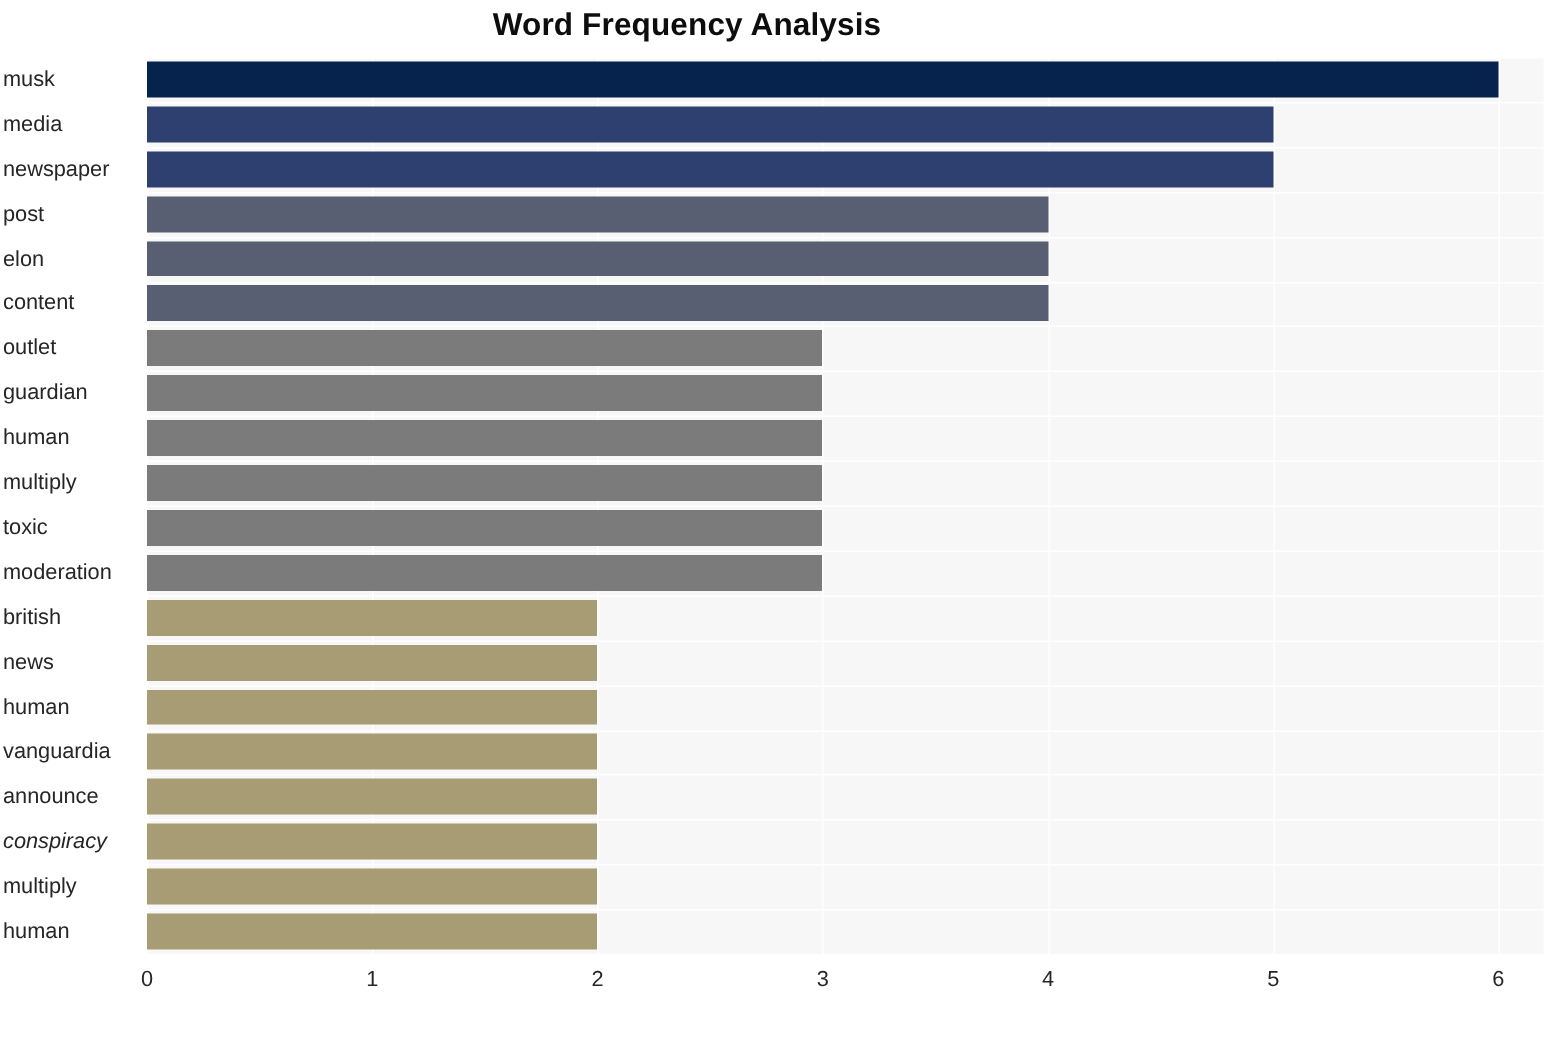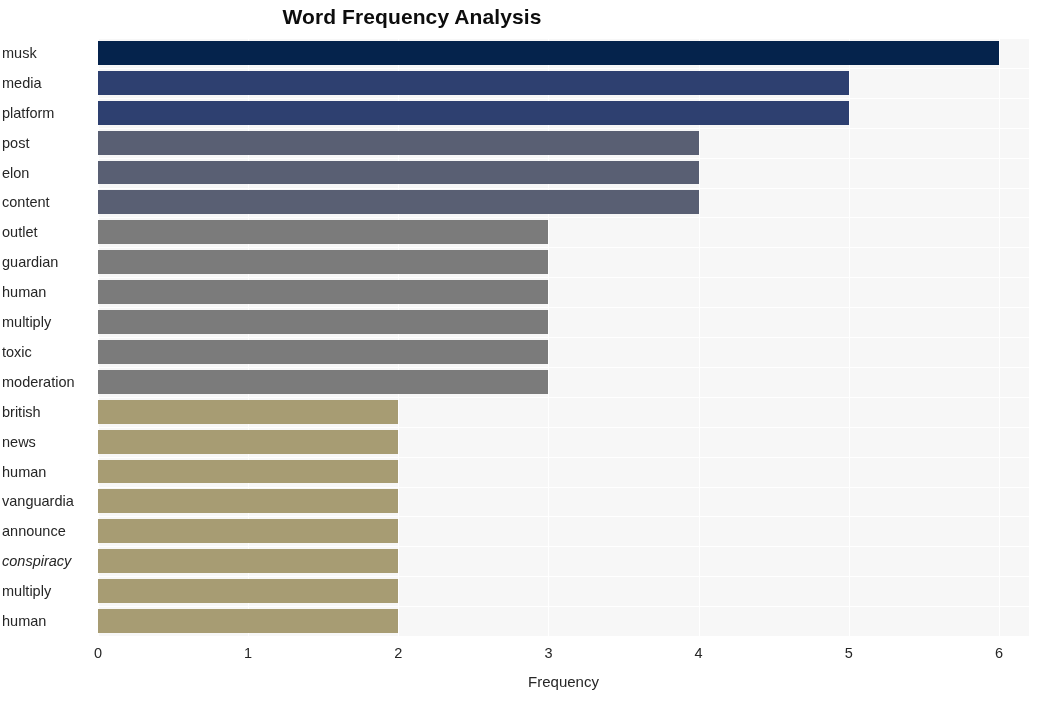--- a/index.html
+++ b/index.html
@@ -23,20 +23,21 @@
   #chart-title {
     position: absolute;
     left: 0;
     top: 5px;
     width: 824px;
     text-align: center;
     font-size: 21px;
     font-weight: bold;
     color: #0d0d0d;
     letter-spacing: 0.1px;
+    padding-left: 46px;
   }
   
   #plot-area {
     position: absolute;
     left: 98px;
     top: 38px;
     width: 931px;
     height: 598px;
     background: #f7f7f7;
   }
@@ -163,21 +164,21 @@
         <div class="bar" title="announce: 2" style="top: 481.39px; height: 23.92px; width: 300.323px; background: rgb(167, 156, 115);"></div>
         <div class="bar" title="conspiracy: 2" style="top: 511.29px; height: 23.92px; width: 300.323px; background: rgb(167, 156, 115);"></div>
         <div class="bar" title="multiply: 2" style="top: 541.19px; height: 23.92px; width: 300.323px; background: rgb(167, 156, 115);"></div>
         <div class="bar" title="human: 2" style="top: 571.09px; height: 23.92px; width: 300.323px; background: rgb(167, 156, 115);"></div>
       </div>
   </div>
 
   <div id="ylabels">
       <div class="ylabel" style="top: 7.95px;">musk</div>
       <div class="ylabel" style="top: 37.85px;">media</div>
-      <div class="ylabel" style="top: 67.75px;">platform</div>
+      <div class="ylabel" style="top: 67.75px;">newspaper</div>
       <div class="ylabel" style="top: 97.65px;">post</div>
       <div class="ylabel" style="top: 127.55px;">elon</div>
       <div class="ylabel" style="top: 157.45px;">content</div>
       <div class="ylabel" style="top: 187.35px;">outlet</div>
       <div class="ylabel" style="top: 217.25px;">guardian</div>
       <div class="ylabel" style="top: 247.15px;">human</div>
       <div class="ylabel" style="top: 277.05px;">multiply</div>
       <div class="ylabel" style="top: 306.95px;">toxic</div>
       <div class="ylabel" style="top: 336.85px;">moderation</div>
       <div class="ylabel" style="top: 366.75px;">british</div>
@@ -193,15 +194,14 @@
   <div id="xlabels">
       <div class="xlabel" style="left: 98px;">0</div>
       <div class="xlabel" style="left: 248.161px;">1</div>
       <div class="xlabel" style="left: 398.323px;">2</div>
       <div class="xlabel" style="left: 548.484px;">3</div>
       <div class="xlabel" style="left: 698.645px;">4</div>
       <div class="xlabel" style="left: 848.806px;">5</div>
       <div class="xlabel" style="left: 998.968px;">6</div>
     </div>
 
-  <div id="xaxis-title">Frequency</div>
 
 </div>
 
 </body></html>

